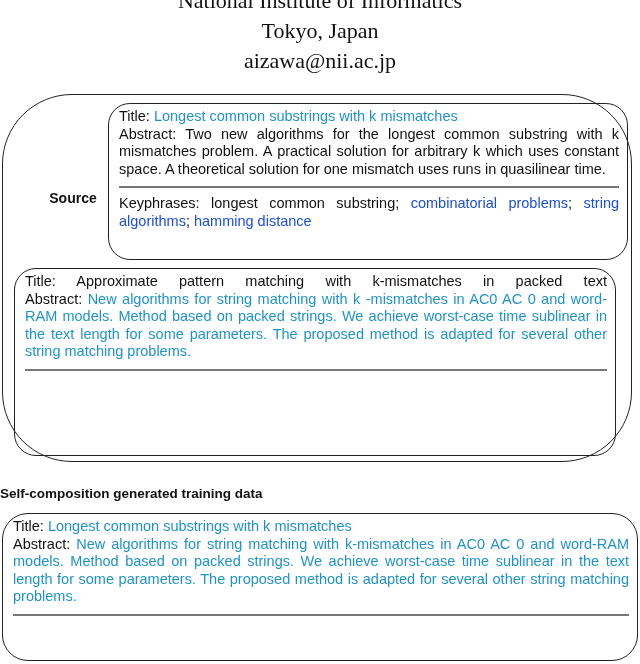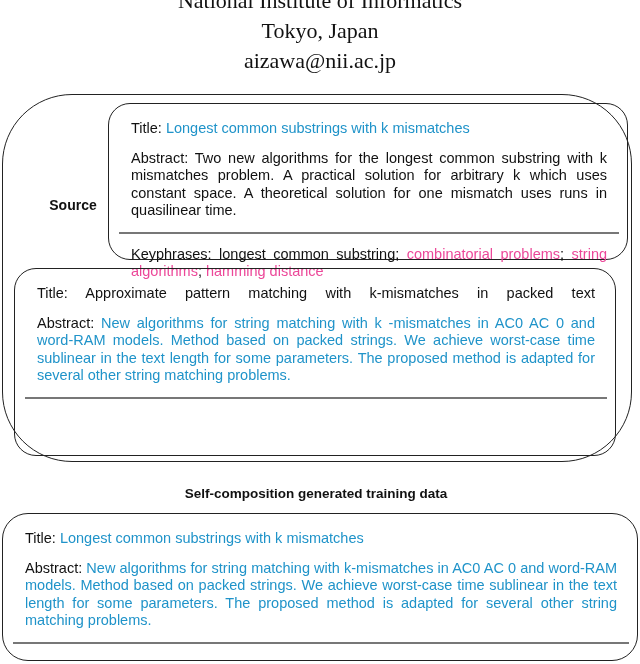--- a/index.html
+++ b/index.html
@@ -1,26 +1,26 @@
 <!DOCTYPE html>
 <html><head>
 <meta charset="utf-8">
 <style>
   html, body { margin: 0; padding: 0; background: #ffffff; }
   body { width: 640px; height: 664px; position: relative; overflow: hidden; font-family: "Liberation Sans", sans-serif; color: #111; }
   .affil { position: absolute; left: 0; width: 640px; text-align: center; font-family: "Liberation Serif", serif; font-size: 22px; color: #111; line-height: 30px; }
   .outer-box { position: absolute; left: 2px; top: 94px; width: 630px; height: 368px; border: 1.3px solid #222; border-radius: 70px; box-sizing: border-box; }
-  .side-label { position: absolute; left: 28px; top: 195px; width: 90px; text-align: center; font-weight: bold; font-size: 14px; line-height: 20px; }
+  .side-label { position: absolute; left: 28px; top: 188px; width: 90px; text-align: center; font-weight: bold; font-size: 14px; line-height: 20px; }
   .card { position: absolute; border: 1.3px solid #222; border-radius: 22px; box-sizing: border-box; padding: 4px 8px 4px 10px; font-size: 14.5px; line-height: 17.5px; }
-  .card p { margin: 12px; text-align: justify; }
+  .card p { margin: 0; text-align: justify; }
   .card .last { text-align-last: left; }
   .divider { border-top: 2px solid #777; margin: 8px 0 7px 0; }
   .blue { color: #1f93c9; }
-  .pink { color: #ec4899; }
-  .heading { position: absolute; left: 0; width: 632px; top: 486px; text-align: center; font-weight: bold; font-size: 13.5px; }
+  .pink { color: #1d4ed8; }
+  .heading { position: absolute; left: 0; width: 632px; top: 486px; text-align: left; font-weight: bold; font-size: 13.5px; }
   #card1 { left: 108px; top: 103px; width: 520px; height: 157px; }
   #card2 { left: 14px; top: 268px; width: 602px; height: 188px; }
   #card3 { left: 2px; top: 513px; width: 636px; height: 148px; }
   #card3 { border-radius: 26px; }
 </style>
 </head>
 <body>
 
 <div class="affil" style="top:-14px;">National Institute of Informatics</div>
 <div class="affil" style="top:16px;">Tokyo, Japan</div>

